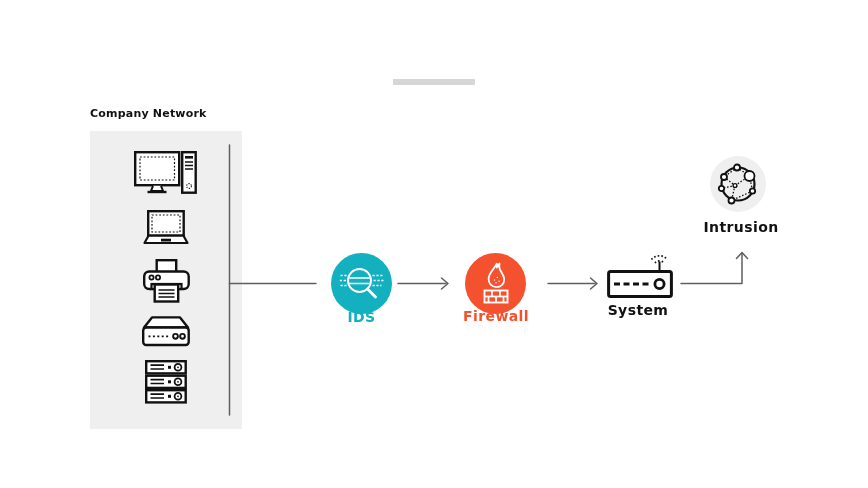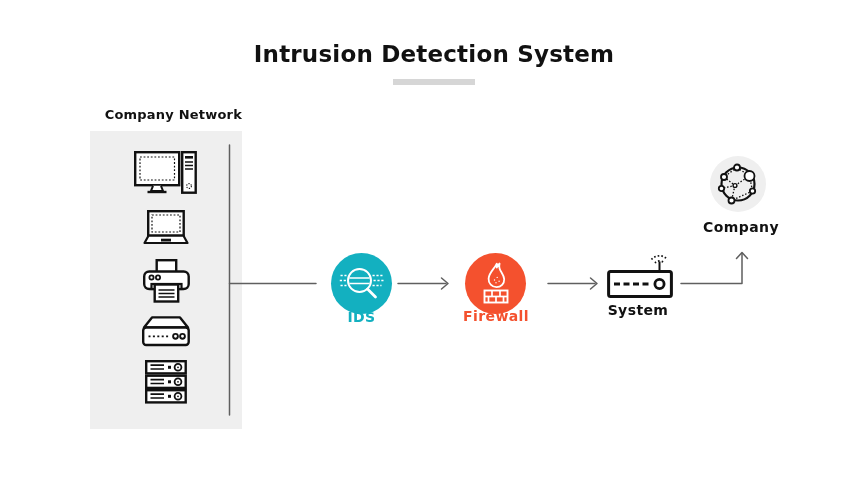--- a/index.html
+++ b/index.html
@@ -11,22 +11,22 @@
   
   .title{
     position:absolute;left:0;top:41px;width:100%;text-align:center;
     font-size:23px;font-weight:bold;letter-spacing:.2px;color:#111;
   }
   .title-underline{
     position:absolute;left:393px;top:79px;width:82px;height:6px;background:#d6d6d6;
   }
   
   .panel-label{
-    position:absolute;left:90px;top:107px;width:152px;text-align:right;
-    font-size:13px;font-weight:bold;letter-spacing:.2px;
+    position:absolute;left:90px;top:107px;width:152px;text-align:left;
+    font-size:11px;font-weight:bold;letter-spacing:.2px;
   }
   .panel{
     position:absolute;left:90px;top:131px;width:152px;height:298px;background:#efefef;
     display:flex;flex-direction:column;align-items:center;gap:13px;
     padding-top:20px;box-sizing:border-box;z-index:1;
   }
   .dev{line-height:0;}
   
   .connectors{position:absolute;left:0;top:0;z-index:2;pointer-events:none;}
   
@@ -46,21 +46,20 @@
   .router-label{left:597px;top:302px;width:82px;color:#111;}
   .internet-label{left:700px;top:219px;width:82px;color:#111;}
   .router-icon-wrap{position:absolute;left:607px;top:248px;line-height:0;z-index:3;}
   svg{display:block;}
 </style>
 </head>
 <body>
 
 <div class="canvas">
 
-  <div class="title">Intrusion Detection System</div>
   <div class="title-underline"></div>
 
   <div class="panel-label">Company Network</div>
 
   <div class="panel">
 
     <div class="dev">
       <svg width="64" height="46" viewBox="0 0 64 46" fill="none" stroke="#111">
         <rect x="1.2" y="1.2" width="44" height="33" stroke-width="2.4" fill="#fff"></rect>
         <rect x="6" y="6" width="34.5" height="23" stroke-width="1.2" stroke-dasharray="1.8 1.8"></rect>
@@ -190,15 +189,15 @@
         <circle cx="21" cy="5.5" r="3"></circle>
         <circle cx="8" cy="15" r="3"></circle>
         <circle cx="5.5" cy="26.5" r="2.7"></circle>
         <circle cx="15.5" cy="38.5" r="3"></circle>
         <circle cx="36.5" cy="29" r="2.7"></circle>
         <circle cx="33.5" cy="14" r="5"></circle>
         <circle cx="19" cy="23.5" r="1.9" stroke-width="1.4"></circle>
       </g>
     </svg>
   </div>
-  <div class="node-label internet-label">Company</div>
+  <div class="node-label internet-label">Intrusion</div>
 
 </div>
 
 </body></html>

